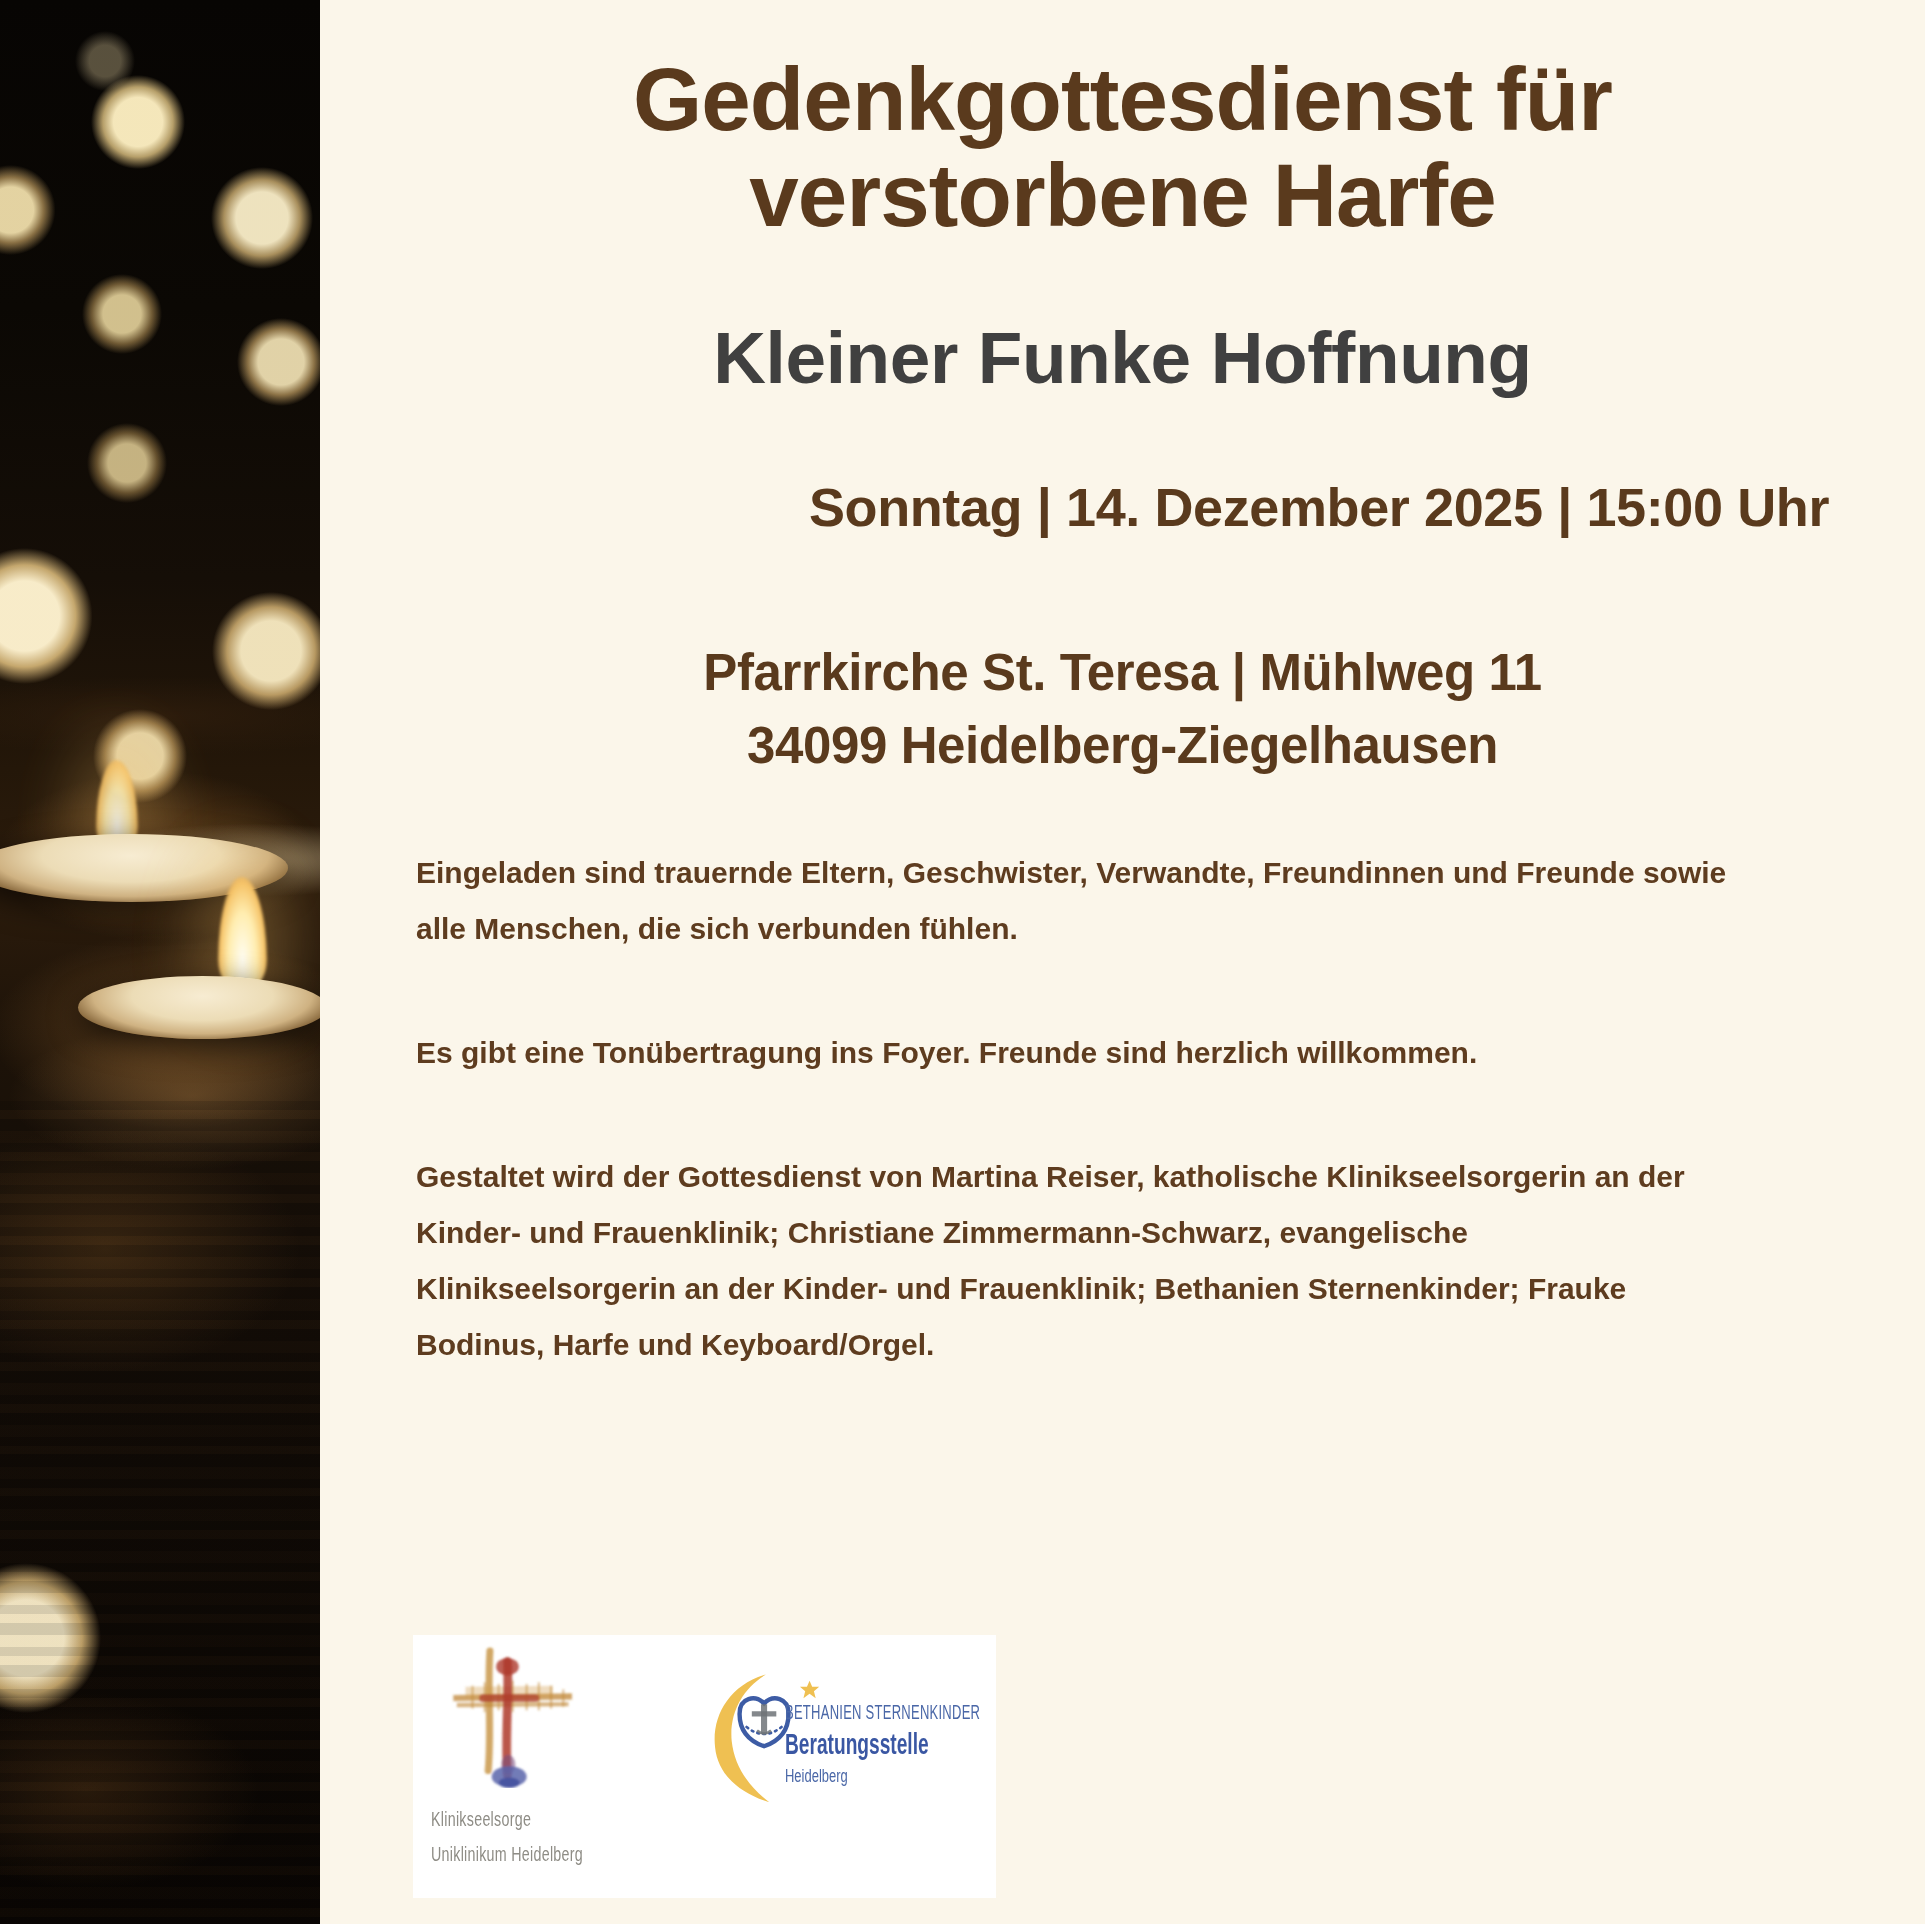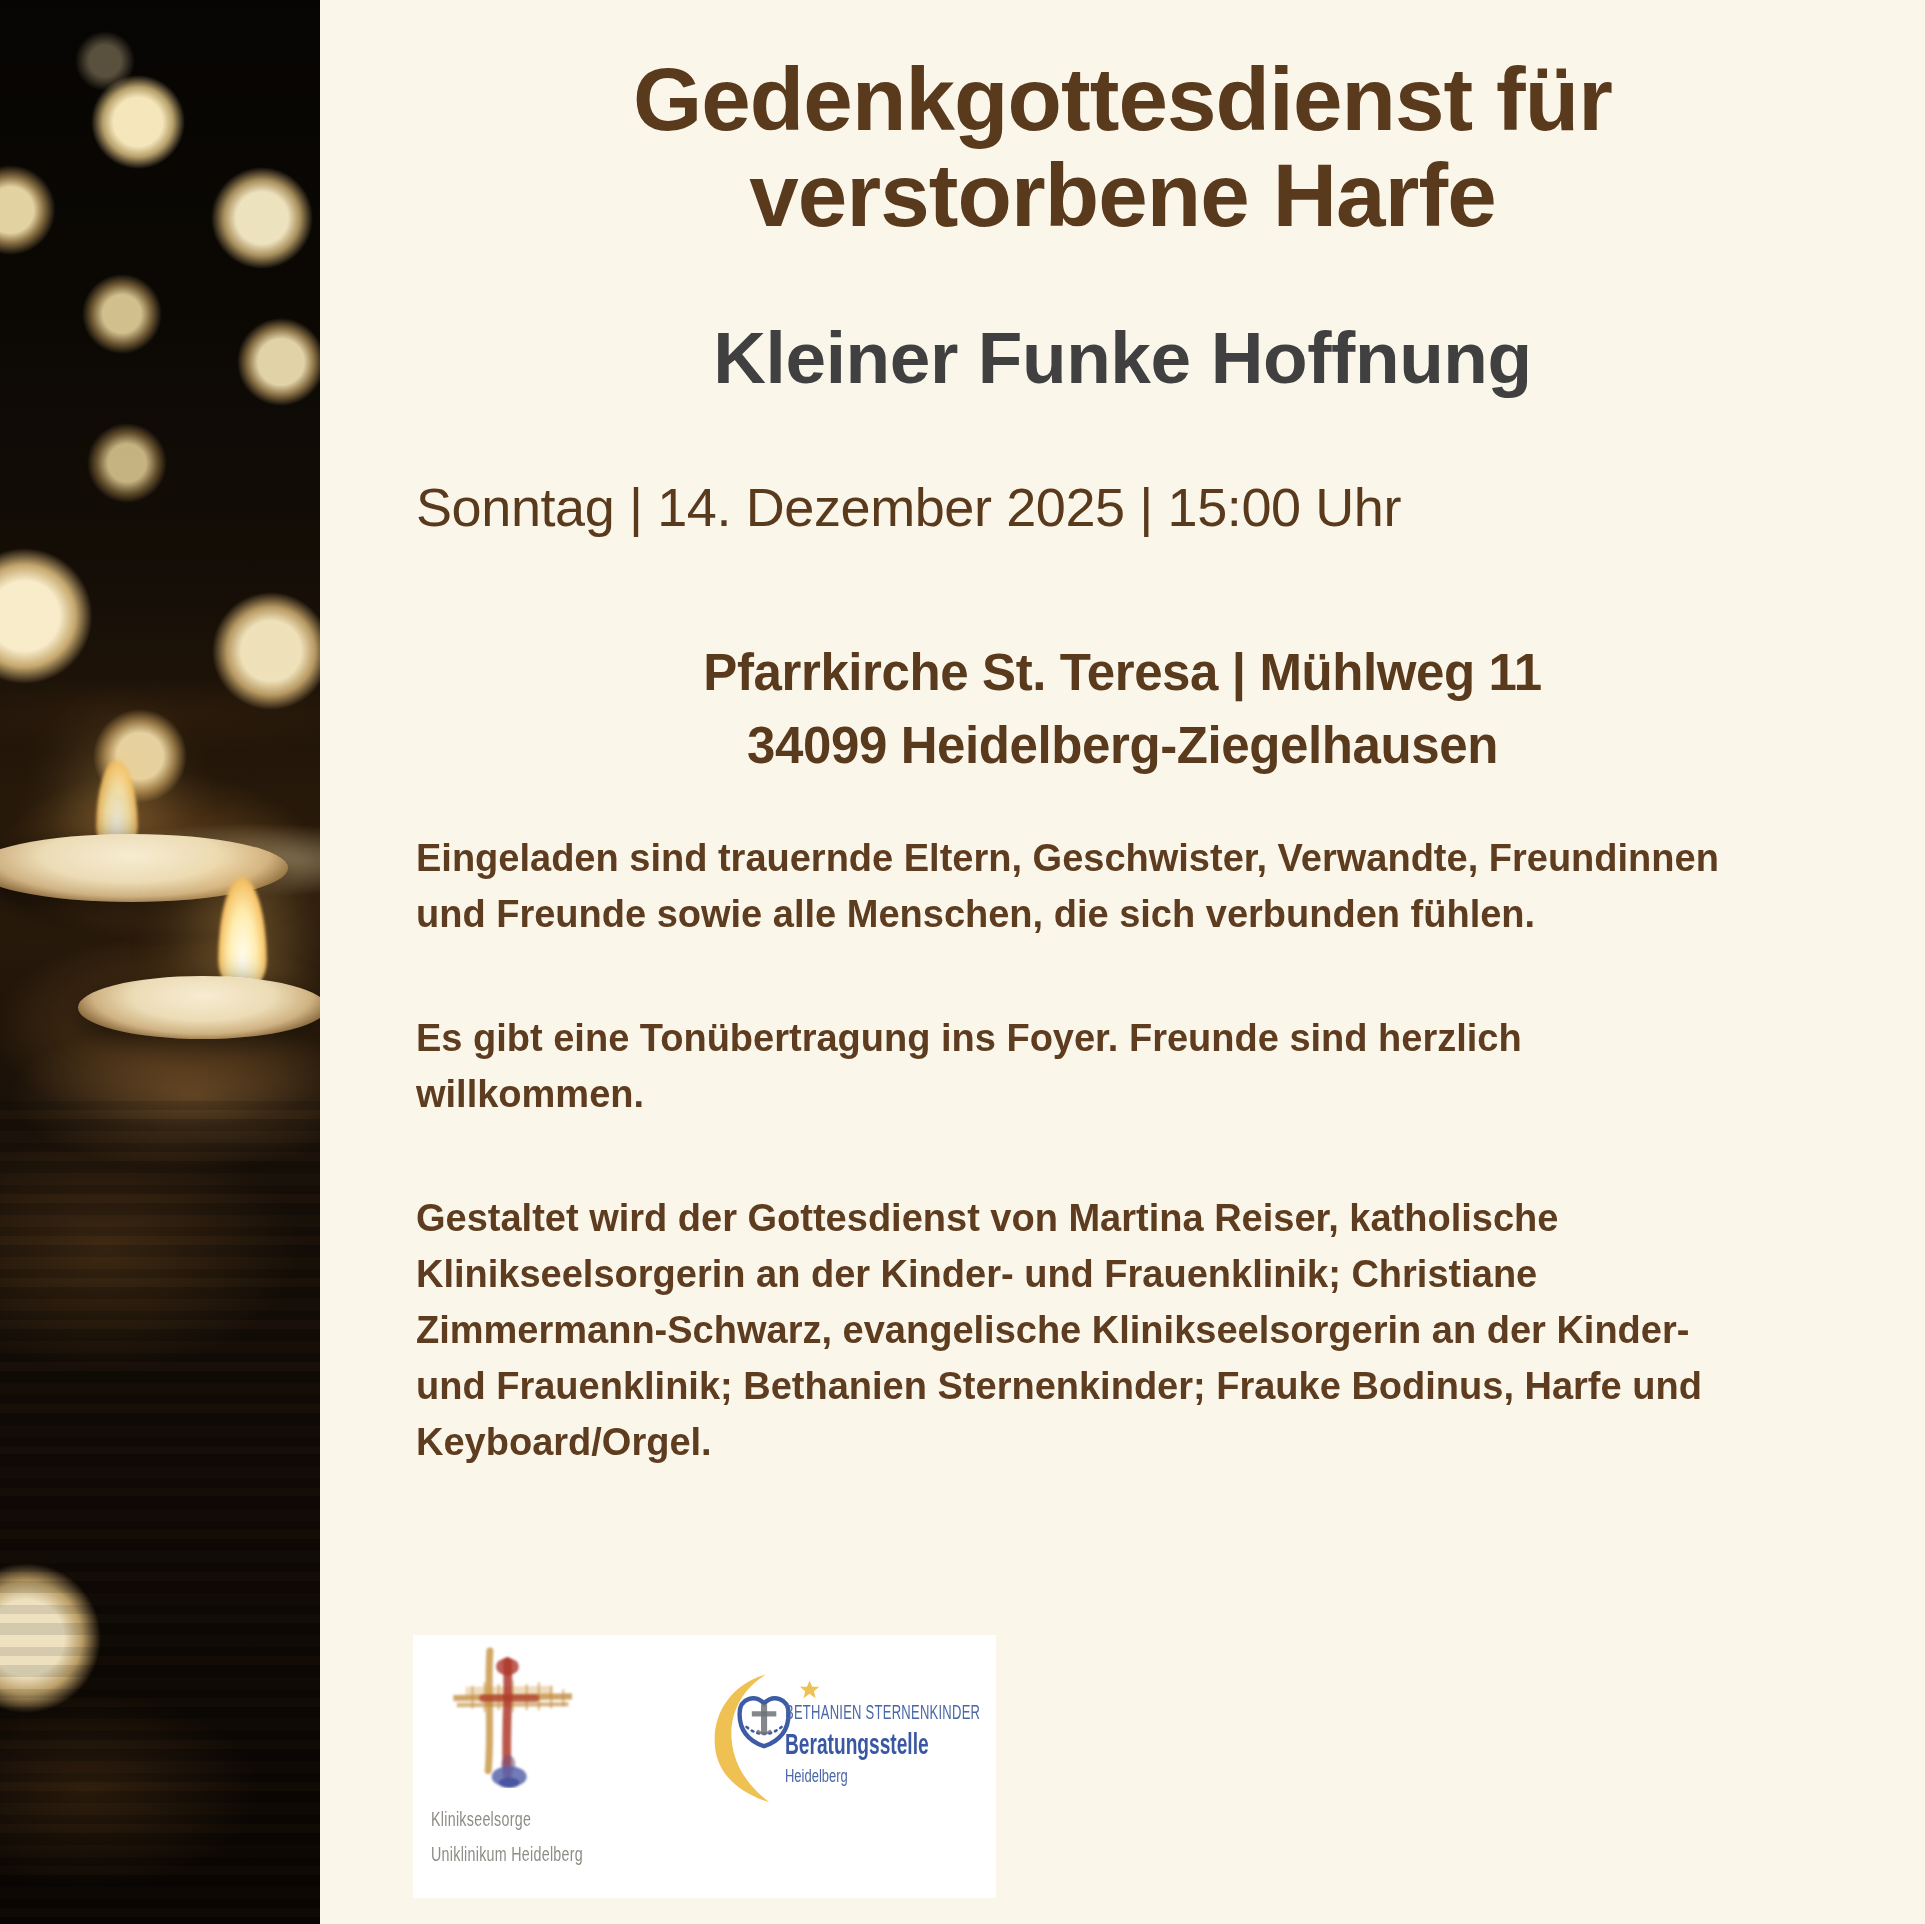--- a/index.html
+++ b/index.html
@@ -71,30 +71,30 @@
   }
   .title{
     margin:0;text-align:center;font-weight:bold;
     font-size:89px;line-height:96px;letter-spacing:-0.9px;color:#5A3A1D;
   }
   .subtitle{
     margin:73px 0 0;text-align:center;font-weight:bold;
     font-size:73px;letter-spacing:-0.4px;color:#404040;
   }
   .datetime{
-    margin:77px 0 0;text-align:left;font-weight:normal;
+    margin:77px 0 0;text-align:right;font-weight:bold;
     font-size:54px;letter-spacing:-0.4px;
   }
   .location{
     margin:98px 0 0;text-align:center;font-weight:bold;
     font-size:51px;line-height:73px;letter-spacing:-0.4px;
   }
   .paragraphs{
-    margin-top:48px;max-width:1319px;text-align:left;
-    font-size:38px;line-height:56px;font-weight:bold;color:#5E3C1F;
+    margin-top:63px;max-width:1319px;text-align:left;
+    font-size:30px;line-height:56px;font-weight:bold;color:#5E3C1F;
   }
   .paragraphs p{margin:0 0 68px}
 
   
   .logo-panel{
     position:absolute;left:413px;top:1635px;width:583px;height:263px;
     background:#ffffff;
   }
   .kliniks-logo{position:absolute;left:35px;top:8.7px;width:131px;height:144px}
   .kliniks-caption{

